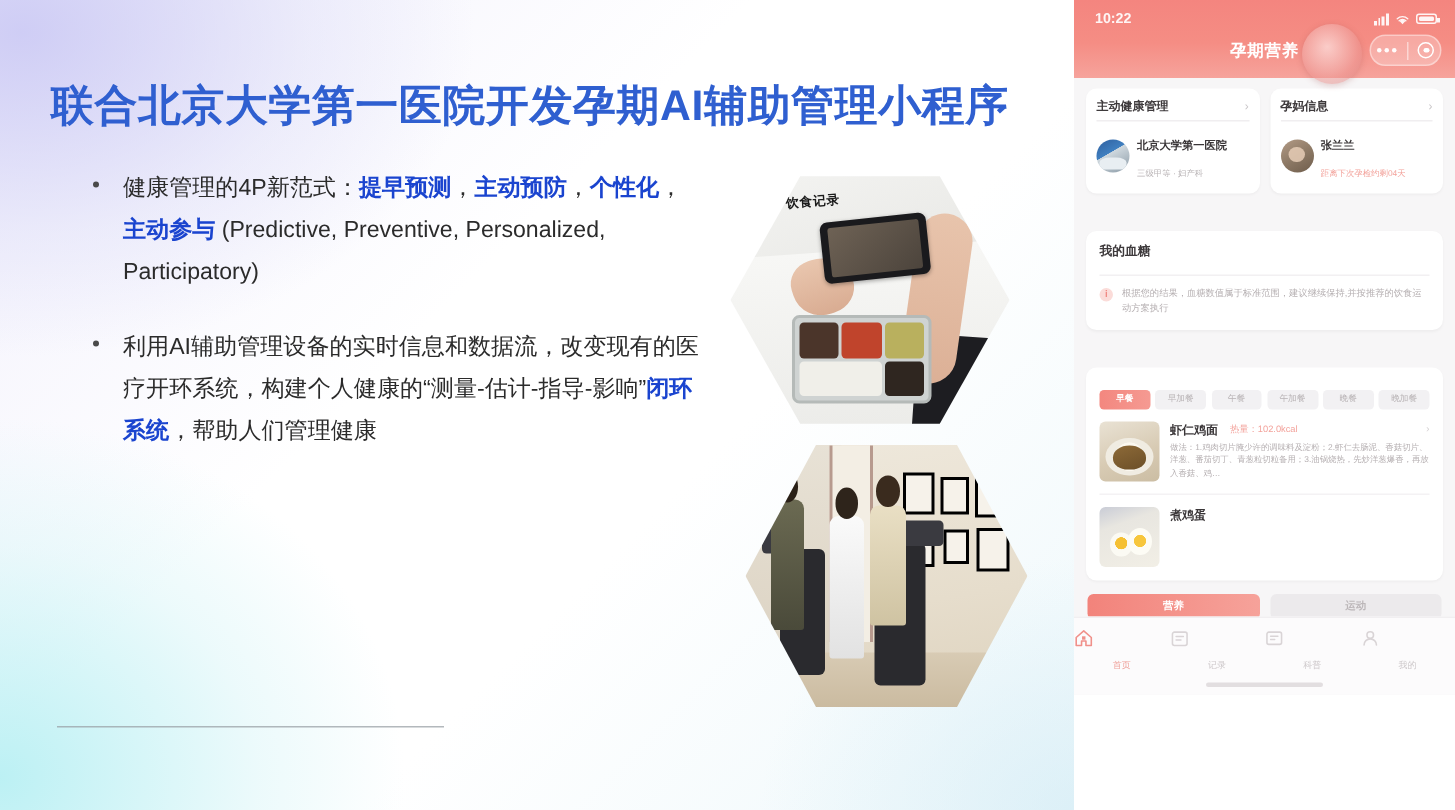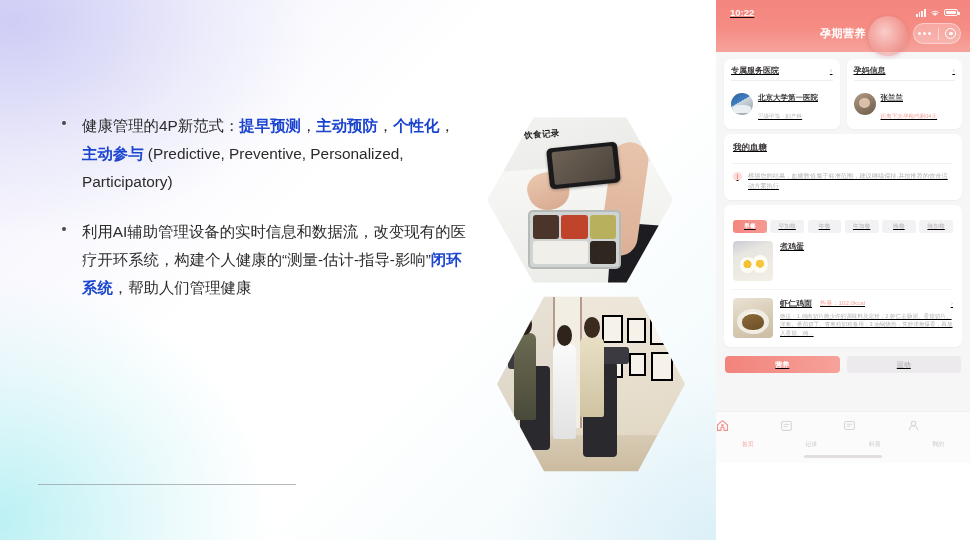--- a/index.html
+++ b/index.html
@@ -134,21 +134,21 @@
   
   #footer-rule { position:absolute; left:38px; bottom:55px; width:258px; height:1px; background:#9aa0a6; opacity:.75; }
   #footer-text {
     position:absolute; left:40px; bottom:30px;
     font-size:10.5px; letter-spacing:4.6px; color:#6c7378; font-weight:400;
   }
 
   
   #phone {
     position:absolute; left:716px; top:0; width:254px; height:463px;
-    background:#f7f6f7; overflow:hidden;text-decoration:underline;
+    background:#f7f6f7; overflow:hidden;
   }
   #phone-header {
     position:relative; height:52px;
     background:linear-gradient(180deg,#f4857f 0%,#f58d84 55%,#f6a39c 100%);
   }
   #status-bar {
     display:flex; align-items:center; justify-content:space-between;
     padding:5px 12px 0 14px; height:20px;
   }
   #status-time { font-size:9.5px; color:#fff; font-weight:600; opacity:.92; }
@@ -202,21 +202,21 @@
   .av-hosp { background:linear-gradient(150deg,#2f5f9e 0%,#3f7fc0 40%,#cfd8de 41%,#8a9aa6 100%); }
   .av-hosp::after { content:""; position:absolute; left:10%; bottom:8%; width:80%; height:38%; background:#e8eef2; border-radius:40% 40% 0 0; }
   .av-user { background:linear-gradient(150deg,#b39b86 0%,#8e7a66 50%,#6f5d4c 100%); }
   .av-user::after { content:""; position:absolute; left:26%; top:22%; width:48%; height:46%; background:#e6cdb6; border-radius:50%; opacity:.85; }
   .tc-txt { min-width:0; }
   .tc-name { font-size:7.5px; color:#3a3638; font-weight:700; white-space:nowrap; overflow:hidden; text-overflow:ellipsis; }
   .tc-sub { font-size:5.6px; color:#b9b4b6; margin-top:2px; white-space:nowrap; overflow:hidden; text-overflow:ellipsis; }
   .tc-sub.pink { color:#f3a39c; }
 
   .card {
-    margin:5px 8px 0 8px; background:#fff; border-radius:7px;
+    margin:25px 8px 0 8px; background:#fff; border-radius:7px;
     box-shadow:0 1px 2px rgba(0,0,0,.04); padding:8px 9px 9px 9px;
   }
   .card-title { font-size:8.5px; font-weight:700; color:#3e3a3c; }
 
   #sugar-main { text-align:center; padding:11px 0 3px 0; }
   #sugar-value {
     font-size:17px; font-weight:700; color:#2d2a2c; letter-spacing:.2px;
     display:inline-block; vertical-align:middle;
   }
   #sugar-chev { color:#c9c6c8; font-size:9px; margin-left:6px; vertical-align:middle; }
@@ -278,20 +278,21 @@
   #home-indicator {
     position:absolute; left:50%; transform:translateX(-50%); bottom:5px;
     width:78px; height:3px; border-radius:2px; background:#e2dee0;
   }
 </style>
 </head>
 <body>
 
 <div id="slide">
 
+  <div id="slide-title">联合北京大学第一医院开发孕期AI辅助管理小程序</div>
 
   <div class="bullets">
 
 
     <div class="bullet">
       <span class="dot"></span>
       <p>
         <span>健康管理的4P新范式：</span><span class="hl">提早预测</span><span>，</span><span class="hl">主动预防</span><span>，</span><span class="hl">个性化</span><span>，</span><span class="hl">主动参与</span><span class="latin"> (Predictive, Preventive, Personalized, Participatory)</span>
       </p>
     </div>
@@ -386,21 +387,21 @@
       </div>
     </div>
   </div>
 
   <div id="phone-body">
 
     <div class="top-cards">
 
       <div class="top-card">
         <div class="tc-head">
-          <b>专属服务医院</b>
+          <b>主动健康管理</b>
           <span class="chev">›</span>
         </div>
         <div class="tc-body">
           <span class="tc-avatar av-hosp"></span>
           <span class="tc-txt">
             <span class="tc-name">北京大学第一医院</span>
             <span class="tc-sub">三级甲等 · 妇产科</span>
           </span>
         </div>
       </div>
@@ -434,39 +435,39 @@
       <div id="meal-tabs">
         <span class="meal-tab active">早餐</span>
         <span class="meal-tab">早加餐</span>
         <span class="meal-tab">午餐</span>
         <span class="meal-tab">午加餐</span>
         <span class="meal-tab">晚餐</span>
         <span class="meal-tab">晚加餐</span>
       </div>
 
       <div class="dish">
-        <span class="dish-img img-egg"></span>
-        <span class="dish-txt">
-          <span class="dish-row1">
-            <span class="dish-name">煮鸡蛋</span>
-            <span class="dish-cal"></span>
-          </span>
-          <span class="dish-desc"></span>
-        </span>
-      </div>
-
-      <div class="dish">
         <span class="dish-img img-noodle"></span>
         <span class="dish-txt">
           <span class="dish-row1">
             <span class="dish-name">虾仁鸡面</span>
             <span class="dish-cal">热量：102.0kcal</span>
             <span class="dish-chev">›</span>
           </span>
           <span class="dish-desc">做法：1.鸡肉切片腌少许的调味料及淀粉；2.虾仁去肠泥、香菇切片、洋葱、番茄切丁、青葱粒切粒备用；3.油锅烧热，先炒洋葱爆香，再放入香菇、鸡…</span>
+        </span>
+      </div>
+
+      <div class="dish">
+        <span class="dish-img img-egg"></span>
+        <span class="dish-txt">
+          <span class="dish-row1">
+            <span class="dish-name">煮鸡蛋</span>
+            <span class="dish-cal"></span>
+          </span>
+          <span class="dish-desc"></span>
         </span>
       </div>
     </div>
 
     <div id="switch-row">
       <span class="switch-btn on">营养</span>
       <span class="switch-btn off">运动</span>
     </div>
   </div>
 

